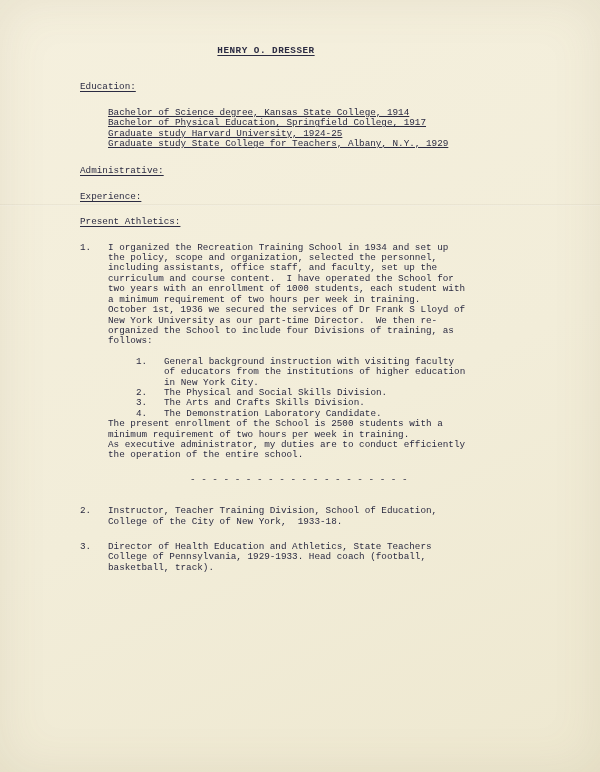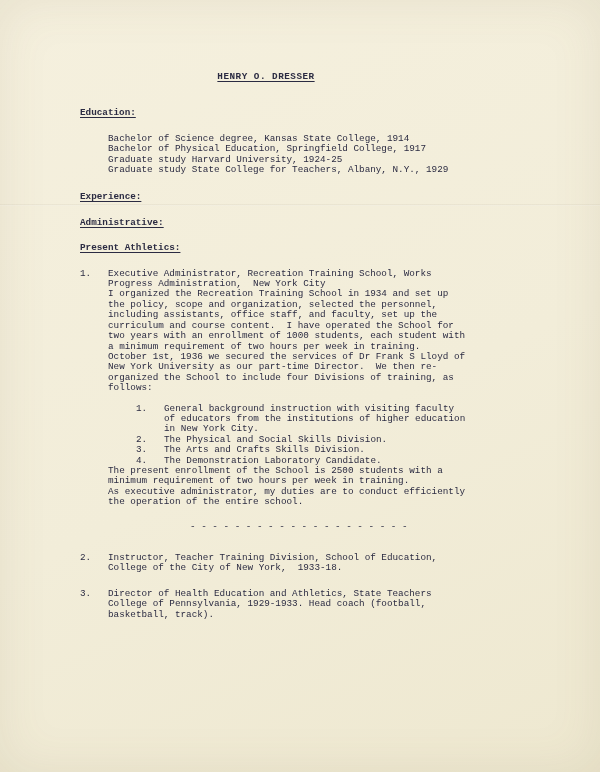--- a/index.html
+++ b/index.html
@@ -5,21 +5,21 @@
   * { margin:0; padding:0; box-sizing:border-box; }
   html,body { width:600px; height:772px; }
   body { font-family:"Liberation Mono","DejaVu Sans Mono",monospace; }
 
   .paper{
     position:relative;
     width:600px; height:772px;
     background:var(--paper,#f2edda);
     background-image:linear-gradient(155deg,#f5f0de 0%, #f2edd9 55%, #eee8d0 100%);
     box-shadow:inset 0 0 50px rgba(120,100,60,0.10);
-    padding:72px 0 0 80px;
+    padding:46px 0 0 80px;
     font-size:9.3px; line-height:10.4px;
     color:var(--ink,#2b2b42);
     overflow:hidden;
   }
   .crease{
     position:absolute; left:0; top:204px; width:600px; height:2px;
     background:linear-gradient(to bottom, rgba(115,100,65,0.10), rgba(255,255,255,0.28));
     pointer-events:none;
   }
 
@@ -27,24 +27,23 @@
     width:372px; text-align:center;
     font-weight:bold; letter-spacing:0.5px;
     text-decoration:underline; text-underline-offset:2px;
     margin-bottom:26px;
     white-space:pre-wrap;
   }
   .heading{
     text-decoration:underline; text-underline-offset:2px;
     margin-bottom:15px;
     white-space:pre-wrap;
-    font-weight:bold;
   }
   .edu-list{ margin-left:28px; width:358px; margin-bottom:17px; }
-  .edu-item{ width:358px; white-space:pre-wrap; }
+  .edu-item{ width:358px; white-space:pre-wrap;text-decoration:underline; }
 
   .pos{ display:flex; }
   .pos-num{ width:28px; flex:none; }
   .pos-body{ width:358px; }
   .pos-title{ white-space:pre-wrap; }
   .para{ white-space:pre-wrap; }
 
   .sublist{ margin-top:10px; margin-left:28px; }
   .sub-item{ display:flex; }
   .sub-num{ width:28px; flex:none; }
@@ -63,28 +62,27 @@
   <div class="doc-title">HENRY O. DRESSER</div>
 
   <div class="heading">Education:</div>
   <div class="edu-list">
     <div class="edu-item">Bachelor of Science degree, Kansas State College, 1914</div>
     <div class="edu-item">Bachelor of Physical Education, Springfield College, 1917</div>
     <div class="edu-item">Graduate study Harvard University, 1924-25</div>
     <div class="edu-item">Graduate study State College for Teachers, Albany, N.Y., 1929</div>
   </div>
 
+  <div class="heading">Administrative:</div>
   <div class="heading">Experience:</div>
-  <div class="heading">Administrative:</div>
   <div class="heading">Present Athletics:</div>
 
   <div class="pos">
     <div class="pos-num">1.</div>
     <div class="pos-body">
-      <div class="pos-title">Executive Administrator, Recreation Training School, Works Progress Administration,  New York City</div>
       <div class="para">I organized the Recreation Training School in 1934 and set up the policy, scope and organization, selected the personnel, including assistants, office staff, and faculty, set up the curriculum and course content.  I have operated the School for two years with an enrollment of 1000 students, each student with a minimum requirement of two hours per week in training.</div>
       <div class="para">October 1st, 1936 we secured the services of Dr Frank S Lloyd of New York University as our part-time Director.  We then re-organized the School to include four Divisions of training, as follows:</div>
 
       <div class="sublist">
         <div class="sub-item">
           <div class="sub-num">1.</div>
           <div class="sub-text">General background instruction with visiting faculty of educators from the institutions of higher education in New York City.</div>
         </div>
         <div class="sub-item">
           <div class="sub-num">2.</div>

